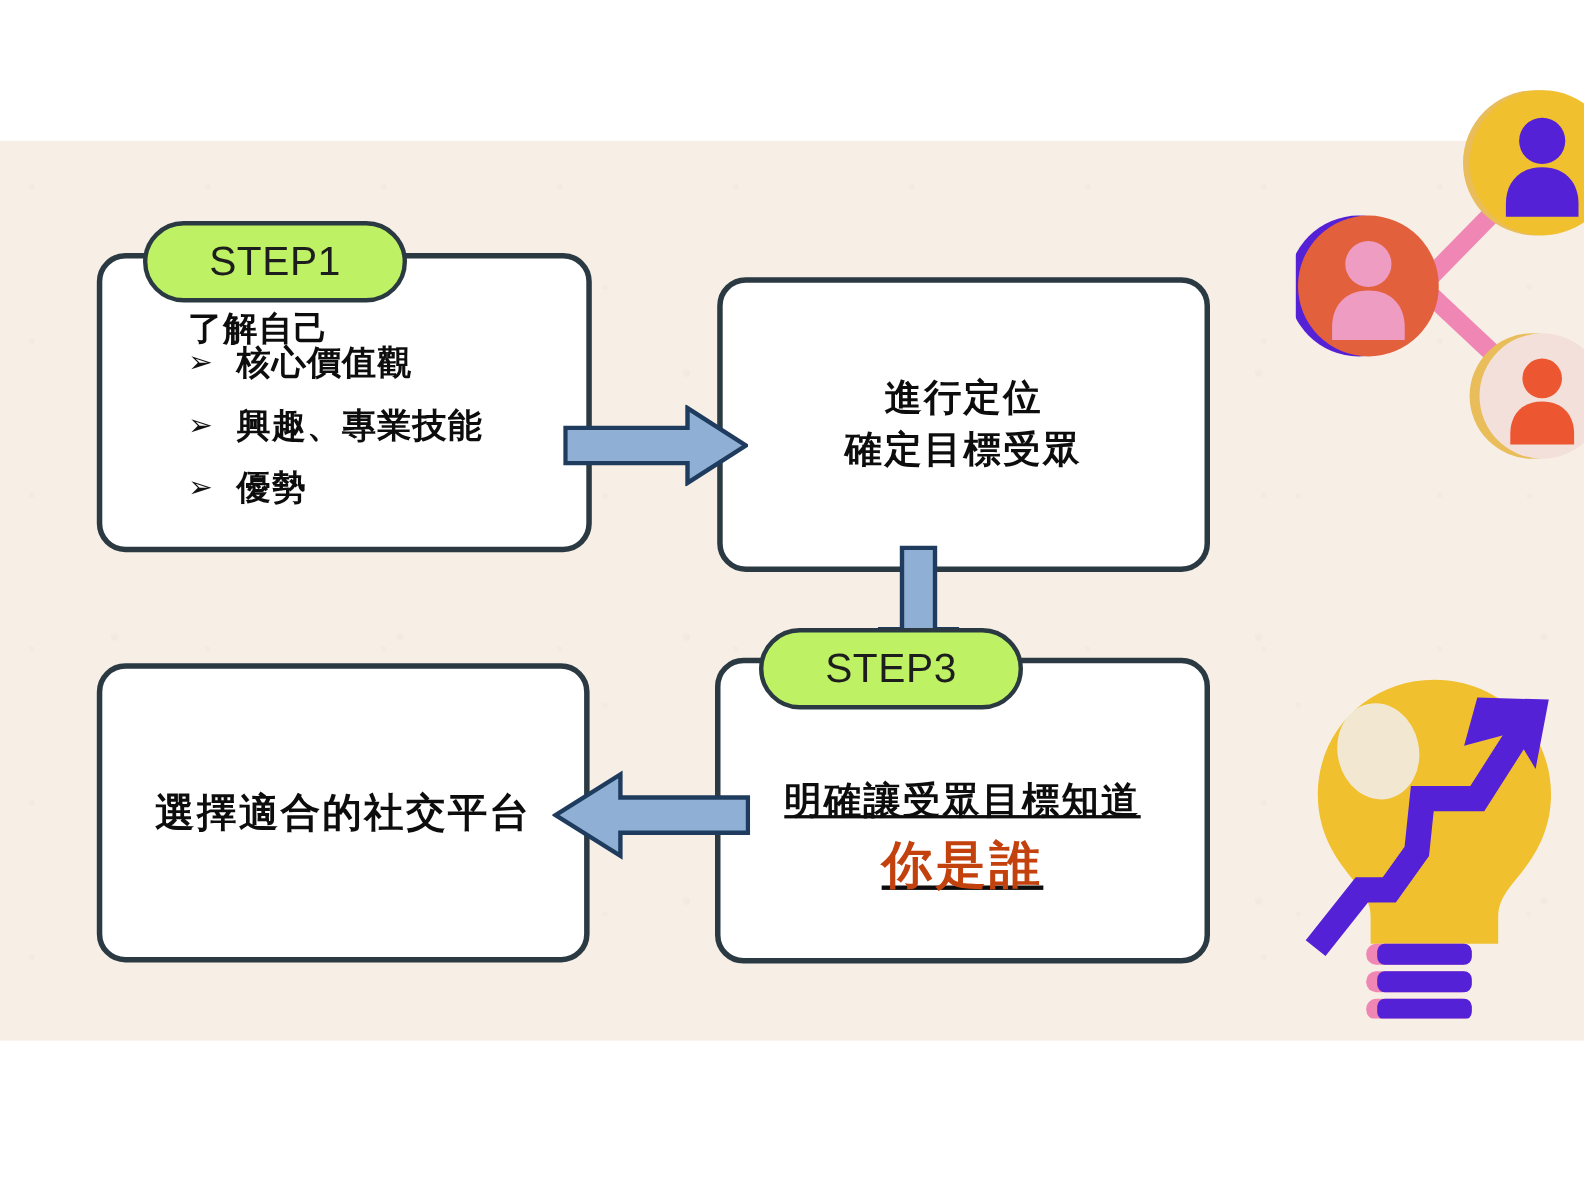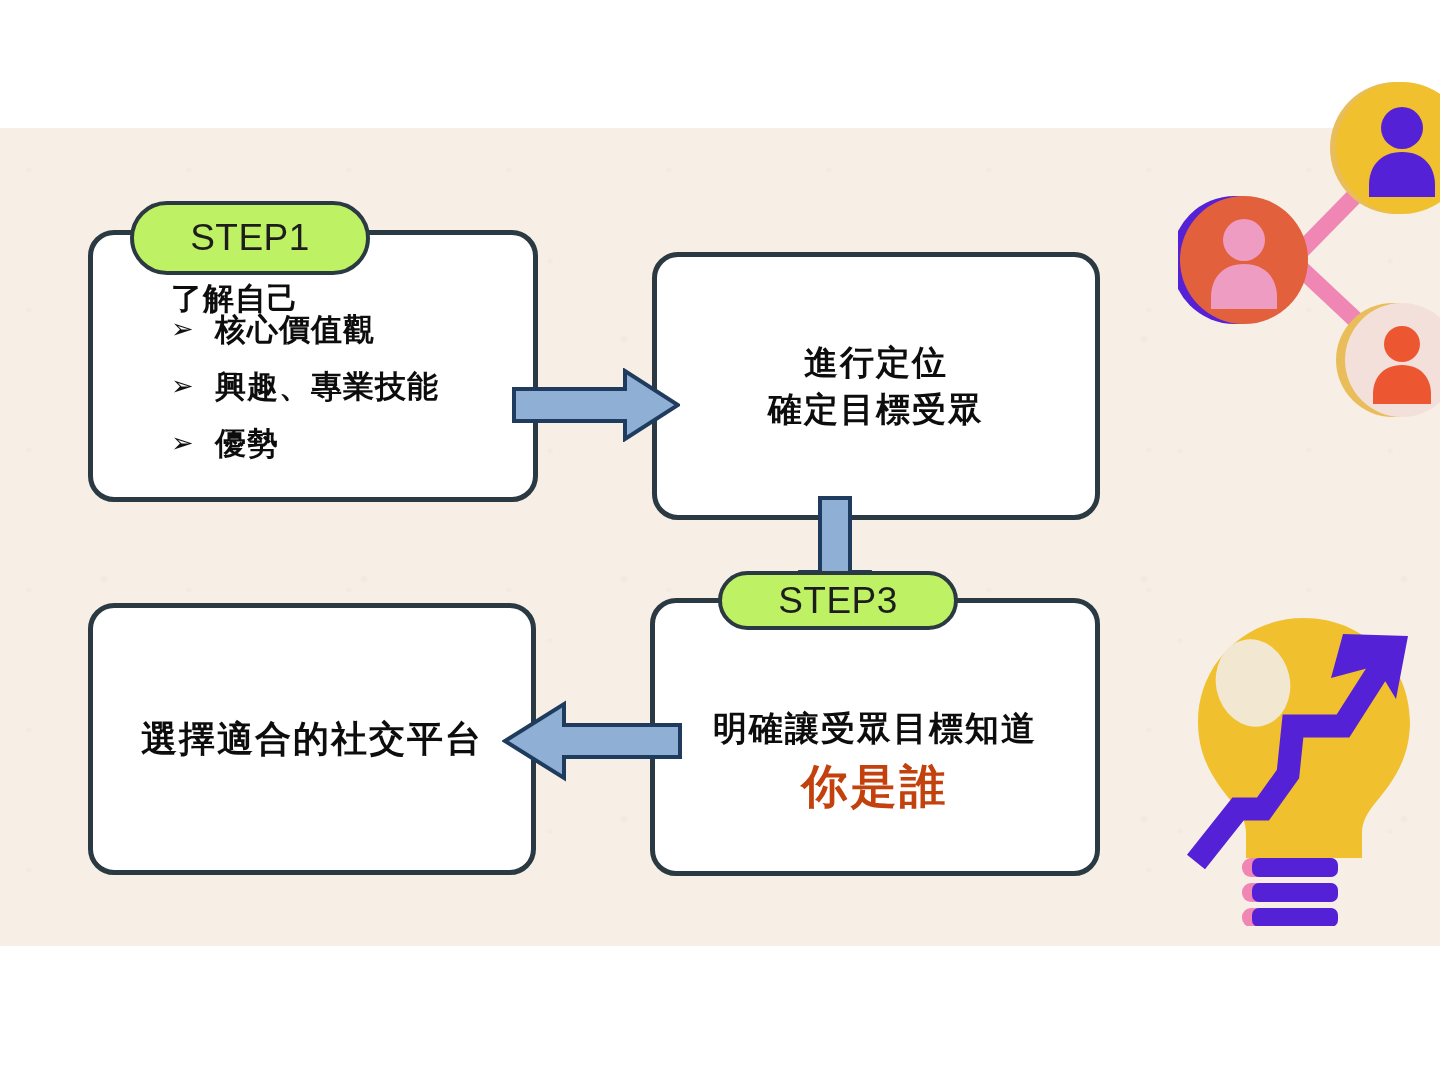--- a/index.html
+++ b/index.html
@@ -54,21 +54,21 @@
     font-size:37px;
     font-weight:400;
     color:#1d1d1d;
     letter-spacing:.5px;
     z-index:6;
   }
   .pill-pink  { background:#bef264; }
   .pill-orange{ background:#e2603c; }
   #pill-1{ left:130px; top:201px; width:240px; height:74px; }
   #pill-2{ left:692px; top:229px; width:240px; height:74px; }
-  #pill-3{ left:718px; top:571px; width:240px; height:59px; }
+  #pill-3{ left:690px; top:571px; width:240px; height:74px; }
   #pill-4{ left:128px; top:576px; width:240px; height:74px; }
 
   
   .box-body{
     position:absolute;
     left:0; top:0; width:100%; height:100%;
     display:flex; flex-direction:column;
     color:#0d0d0d;
   }
   
@@ -113,21 +113,21 @@
     letter-spacing:2px;
   }
   .line-red{
     font-size:46px;
     font-weight:700;
     line-height:1.25;
     letter-spacing:3px;
     color:#c2410c;
     margin-top:6px;
   }
-  #body-3{ padding-top:46px; }
+  #body-3{ padding-top:46px;text-decoration:underline; }
   #body-4 .line-main{ font-size:36px; }
 
   
   .arrow{ position:absolute; z-index:4; }
   #arrow-1-2{ left:512px; top:368px; width:168px; height:74px; }
   #arrow-2-3{ left:798px; top:496px; width:74px; height:116px; }
   #arrow-3-4{ left:502px; top:700px; width:180px; height:82px; }
 
   
   #network{ position:absolute; left:1178px; top:78px; width:262px; height:340px; z-index:3; }

